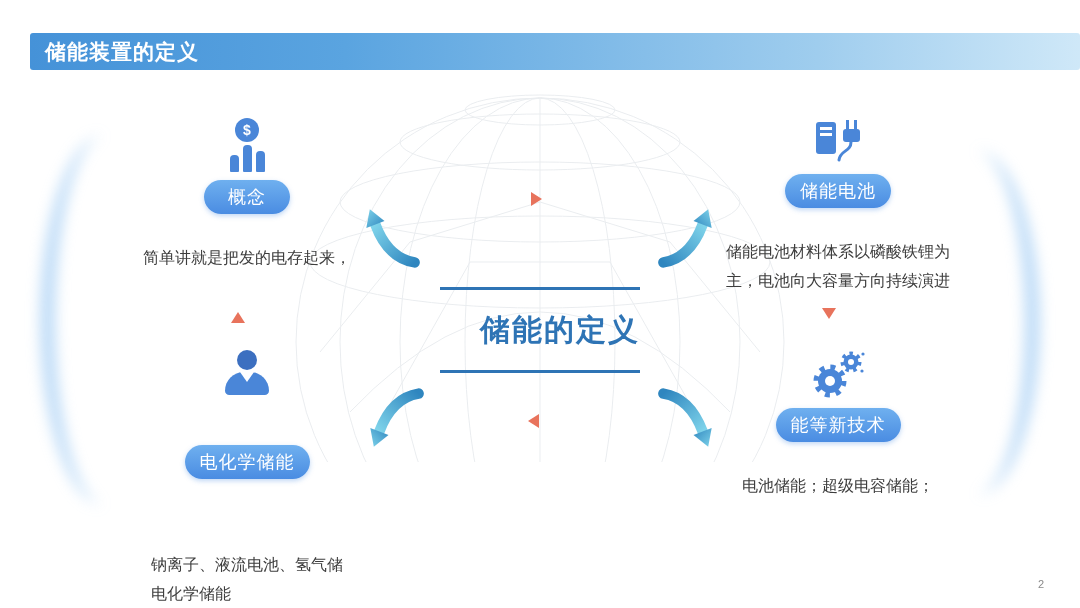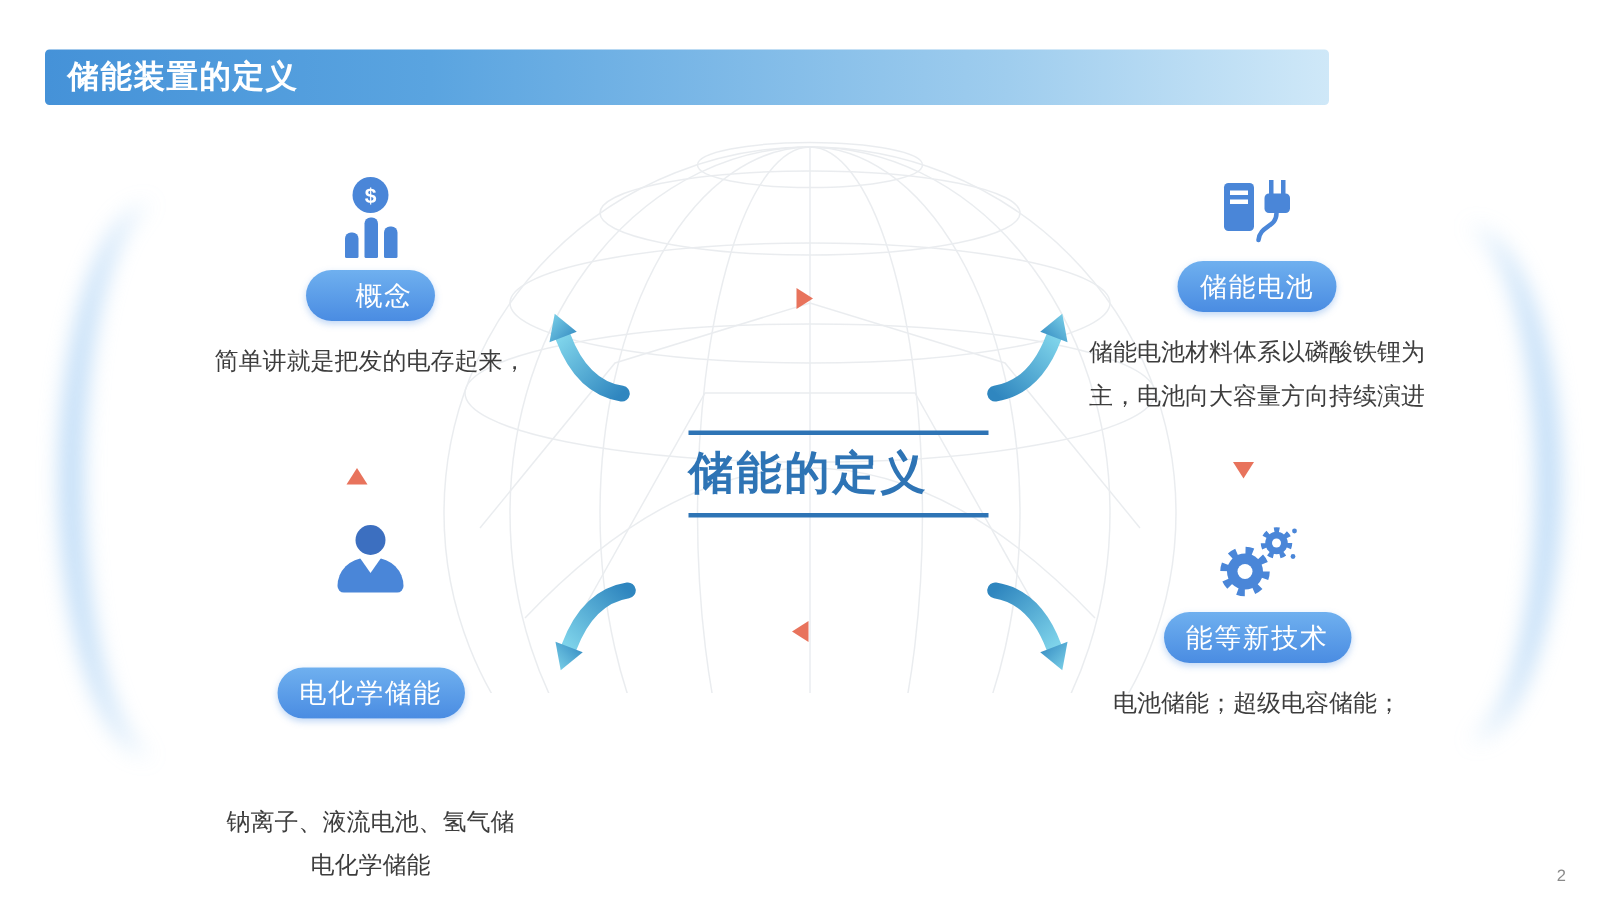--- a/index.html
+++ b/index.html
@@ -5,21 +5,21 @@
   * { margin:0; padding:0; box-sizing:border-box; }
   html,body { background:#e9e9e9; }
   body { font-family:"Liberation Sans","DejaVu Sans",sans-serif; }
   .slide {
     position:relative; width:1080px; height:608px; margin:0 auto;
     background:#ffffff; overflow:hidden;
   }
 
   
   .header-bar {
-    position:absolute; left:30px; top:33px; width:856px; height:37px;
+    position:absolute; left:30px; top:33px; width:1050px; height:37px;
     background:linear-gradient(90deg,#4592d8 0%, #5aa4e0 30%, #9fcdee 75%, #cfe8f8 100%);
     border-radius:3px;
   }
   .header-bar .title {
     display:block; padding-left:15px; line-height:37px;
     font-size:21px; font-weight:bold; color:#ffffff; letter-spacing:1px;
   }
 
   
   .dome { position:absolute; left:290px; top:92px; width:500px; height:370px; overflow:hidden; }
@@ -30,44 +30,44 @@
     position:absolute; left:40px; top:135px; width:130px; height:370px;
     border-radius:50%; border-left:15px solid rgba(135,190,240,.55); filter:blur(7px);
   }
   .glow-right {
     position:absolute; right:40px; top:150px; width:130px; height:345px;
     border-radius:50%; border-right:15px solid rgba(135,190,240,.55); filter:blur(7px);
   }
 
   
   .center-title-box {
-    position:absolute; left:459px; top:287px; width:200px;
+    position:absolute; left:440px; top:287px; width:200px;
     border-top:3px solid #2e74b5; border-bottom:3px solid #2e74b5;
-    padding:9px 0; text-align:left;
+    padding:23px 0; text-align:right;
   }
   .center-title-box .center-title {
     font-size:30px; line-height:34px; color:#2e74b5; font-weight:600; letter-spacing:2px;
     white-space:nowrap;
   }
 
   
   .quadrant { position:absolute; display:flex; flex-direction:column; align-items:center; }
   .q-tl { left:107px; top:118px; width:280px; }
   .q-tr { left:693px; top:116px; width:290px; }
   .q-bl { left:107px; top:350px; width:280px;gap:42px; }
   .q-br { left:693px; top:348px; width:290px; }
 
   .pill {
-    margin-top:8px; min-width:86px; padding:4px 15px; text-align:right;
+    margin-top:8px; min-width:86px; padding:4px 15px; text-align:center;
     border-radius:999px; color:#fff; font-size:18px; line-height:26px; letter-spacing:1px;
     background:linear-gradient(180deg,#6fb0ef 0%, #4a8ce2 100%);
     box-shadow:0 2px 5px rgba(74,140,226,.35);
     white-space:nowrap;
   }
-  .q-text { margin-top:13px; font-size:16px; line-height:29px; color:#3d3d3d; text-align:center; }
+  .q-text { margin-top:29px; font-size:16px; line-height:29px; color:#3d3d3d; text-align:left; }
   .q-text span { display:block; white-space:nowrap; }
 
   
   .icon-wrap { display:flex; flex-direction:column; align-items:center; }
   .coin {
     width:24px; height:24px; border-radius:50%; background:#4a86d8;
     color:#fff; font-weight:bold; font-size:14px; line-height:24px; text-align:center;
     margin-bottom:3px;
   }
   .bars { display:flex; align-items:flex-end; gap:4px; height:27px; }

